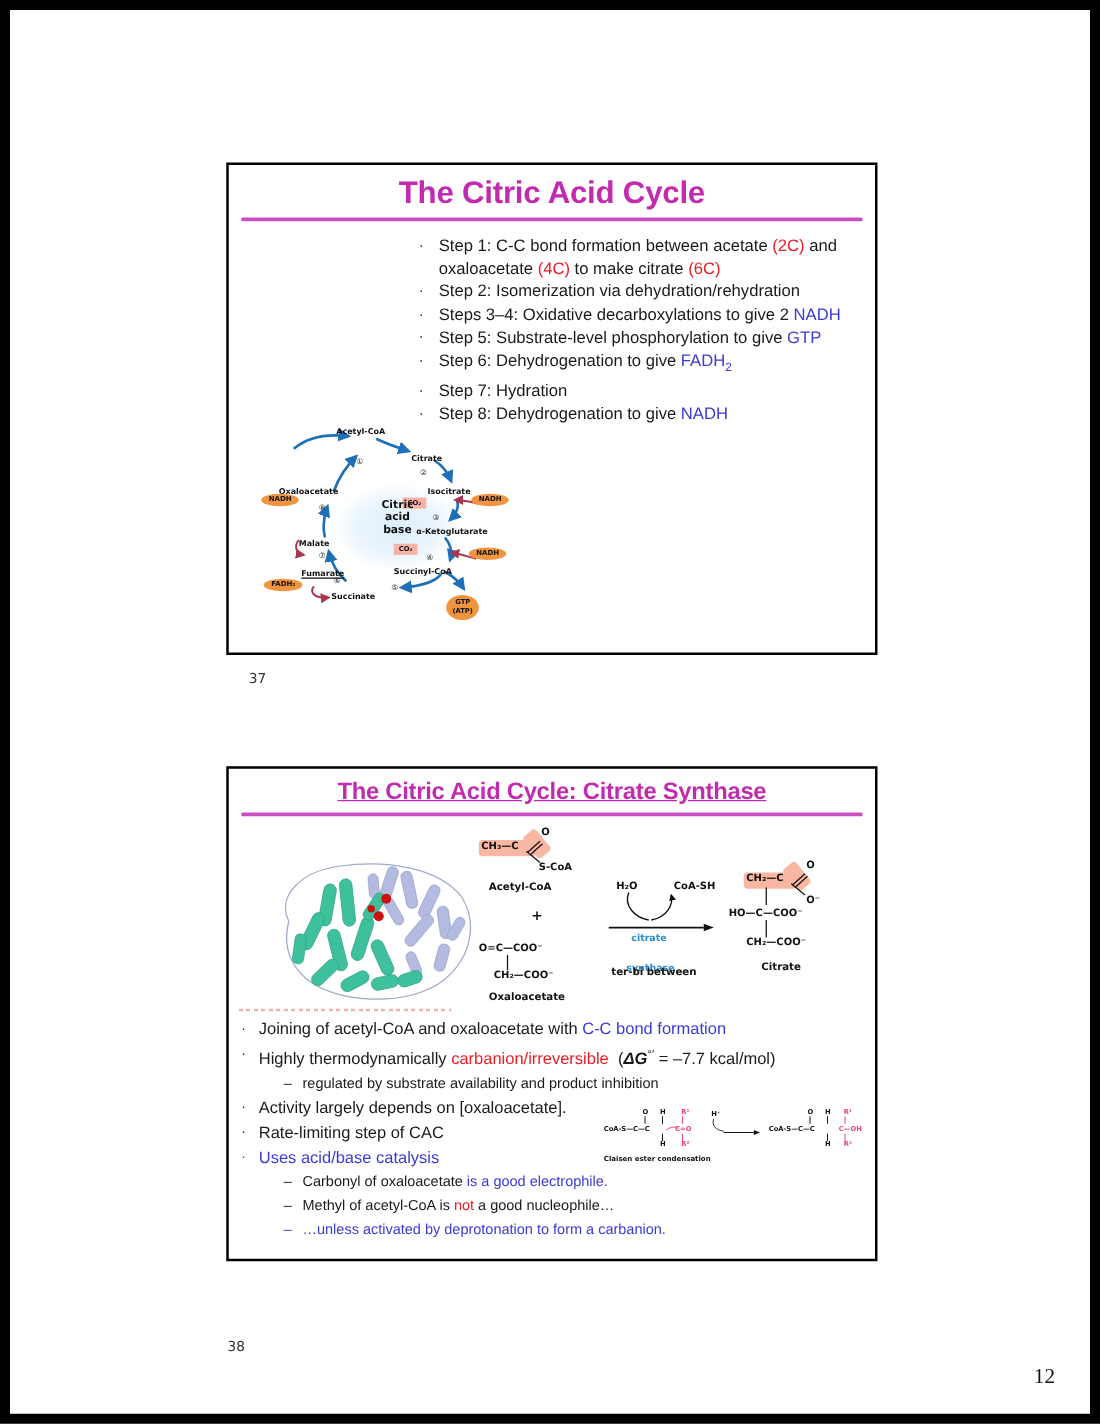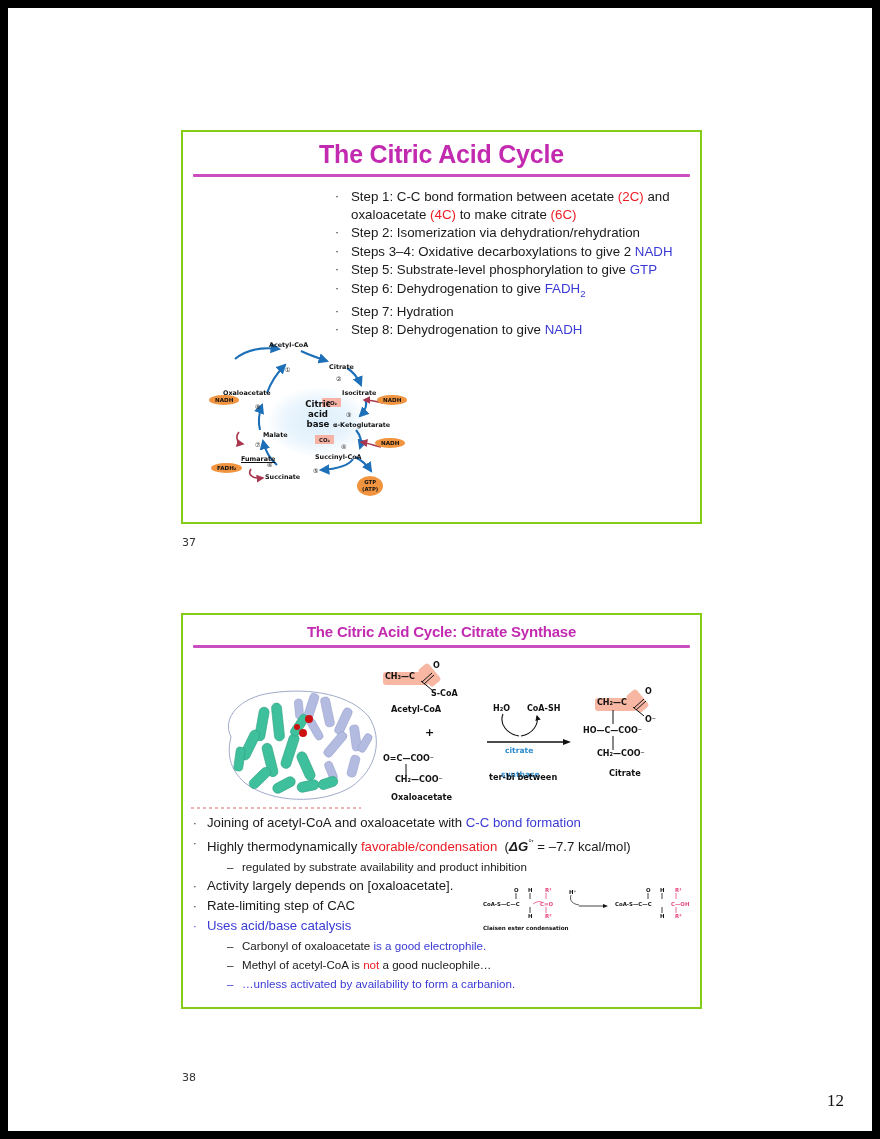--- a/index.html
+++ b/index.html
@@ -8,44 +8,44 @@
     font-family:"Liberation Sans", sans-serif;
     overflow:hidden;
   }
   .page{
     position:absolute;left:8px;top:8px;width:864px;height:1123px;
     background:#ffffff;
   }
 
   
   .slide{
-    position:absolute;background:#fff;border:2px solid #84cc16;
+    position:absolute;background:#fff;border:2px solid #000000;
     overflow:hidden;
   }
   #slide1{left:173px;top:122px;width:517px;height:390px;}
   #slide2{left:173px;top:605px;width:517px;height:392px;}
 
   .slide-number{
     position:absolute;font-family:"DejaVu Sans", sans-serif;
     font-size:11px;color:#333;
   }
-  #num1{left:174px;top:528px;}
+  #num1{left:191px;top:528px;}
   #num2{left:174px;top:1063px;}
   .page-number{
     position:absolute;right:28px;bottom:20px;
     font-family:"Liberation Serif", serif;font-size:17px;color:#111;
   }
 
   
   .slide-title{
     text-align:center;color:#c22ab0;font-weight:bold;
     letter-spacing:-0.2px;
   }
   #slide1 .slide-title{font-size:25px;margin:8px 0 0 0;}
-  #slide2 .slide-title{font-size:15px;margin:8px 0 0 0;}
+  #slide2 .slide-title{font-size:19px;margin:8px 0 0 0;text-decoration:underline;}
   .title-rule{
     height:3px;background:#cb4ec0;margin:5px 10px 0 10px;border-radius:1px;
   }
 
   
   .b1-list{
     position:absolute;left:152px;top:56px;width:375px;
     font-size:13.3px;color:#1a1a1a;line-height:17.5px;
   }
   .b1-row{display:flex;align-items:flex-start;margin-bottom:1px;}
@@ -205,21 +205,21 @@
         </g>
       </svg>
 
       <div class="cyc-lbl" style="left:64px;top:4px;">Acetyl-CoA</div>
       <div class="cyc-lbl" style="left:124px;top:26px;">Citrate</div>
       <div class="cyc-lbl" style="left:137px;top:52px;">Isocitrate</div>
       <div class="cyc-lbl" style="left:128px;top:84px;">α-Ketoglutarate</div>
       <div class="cyc-lbl" style="left:110px;top:116px;">Succinyl-CoA</div>
       <div class="cyc-lbl" style="left:60px;top:136px;">Succinate</div>
       <div class="cyc-lbl" style="left:36px;top:118px;text-decoration:underline;">Fumarate</div>
-      <div class="cyc-lbl" style="left:34px;top:94px;padding-left:24px;">Malate</div>
+      <div class="cyc-lbl" style="left:34px;top:94px;">Malate</div>
       <div class="cyc-lbl" style="left:18px;top:52px;">Oxaloacetate</div>
 
       <div class="cyc-num" style="left:80px;top:29px;">①</div>
       <div class="cyc-num" style="left:131px;top:38px;">②</div>
       <div class="cyc-num" style="left:141px;top:74px;">③</div>
       <div class="cyc-num" style="left:136px;top:106px;">④</div>
       <div class="cyc-num" style="left:108px;top:130px;">⑤</div>
       <div class="cyc-num" style="left:62px;top:124px;">⑥</div>
       <div class="cyc-num" style="left:50px;top:104px;">⑦</div>
       <div class="cyc-num" style="left:50px;top:66px;">⑧</div>
@@ -307,21 +307,21 @@
       <div class="chem" style="left:42px;top:56px;font-size:11px;">+</div>
 
       <div class="chem" style="left:0px;top:84px;">O=C—COO⁻</div>
       <svg style="position:absolute;left:21px;top:94px;" width="4" height="12">
         <line x1="2" y1="0" x2="2" y2="12" stroke="#111" stroke-width="1"></line>
       </svg>
       <div class="chem" style="left:12px;top:105px;">CH₂—COO⁻</div>
       <div class="chem nm" style="left:8px;top:122px;">Oxaloacetate</div>
 
       <div class="chem" style="left:110px;top:34px;">H₂O</div>
-      <div class="chem" style="left:144px;top:34px;">CoA-SH</div>
+      <div class="chem" style="left:156px;top:34px;">CoA-SH</div>
       <svg style="position:absolute;left:108px;top:44px;" width="70" height="26">
         <defs>
             <marker id="ck" markerWidth="5" markerHeight="5" refX="4" refY="2.5" orient="auto">
               <path d="M0,0 L5,2.5 L0,5 z" fill="#111"></path>
             </marker>
           </defs>
         <path d="M12,0 C8,10 16,20 28,22" fill="none" stroke="#111" stroke-width="1.1"></path>
         <path d="M30,22 C42,20 48,10 46,2" fill="none" stroke="#111" stroke-width="1.1" marker-end="url(#ck)"></path>
       </svg>
       <svg style="position:absolute;left:104px;top:68px;" width="86" height="8">
@@ -359,21 +359,21 @@
 
     <div class="b2-list">
 
       <div class="b2-row">
         <span class="b2-dot">·</span>
         <span class="b2-txt"><span>Joining of acetyl-CoA and oxaloacetate with </span><span class="blue">C-C bond formation</span></span>
       </div>
 
       <div class="b2-row">
         <span class="b2-dot">·</span>
-        <span class="b2-txt"><span>Highly thermodynamically </span><span class="red">favorable/condensation</span>&nbsp;&nbsp;(<b><i>ΔG</i></b><sup style="font-size:0.7em">°′</sup>&nbsp;<span>= –7.7 kcal/mol</span>)</span>
+        <span class="b2-txt"><span>Highly thermodynamically </span><span class="red">carbanion/irreversible</span>&nbsp;&nbsp;(<b><i>ΔG</i></b><sup style="font-size:0.7em">°′</sup>&nbsp;<span>= –7.7 kcal/mol</span>)</span>
       </div>
 
       <div class="b2-sub">
         <span class="b2-dash">–</span>
         <span class="b2-txt">regulated by substrate availability and product inhibition</span>
       </div>
 
       <div class="b2-row">
         <span class="b2-dot">·</span>
         <span class="b2-txt">Activity largely depends on [oxaloacetate].</span>
@@ -394,21 +394,21 @@
         <span class="b2-txt"><span>Carbonyl of oxaloacetate </span><span class="blue">is a good electrophile.</span></span>
       </div>
 
       <div class="b2-sub">
         <span class="b2-dash">–</span>
         <span class="b2-txt"><span>Methyl of acetyl-CoA is </span><span class="red">not</span><span> a good nucleophile…</span></span>
       </div>
 
       <div class="b2-sub">
         <span class="b2-dash blue">–</span>
-        <span class="b2-txt blue">…unless activated by availability to form a carbanion.</span>
+        <span class="b2-txt blue">…unless activated by deprotonation to form a carbanion.</span>
       </div>
     </div>
 
     <div class="claisen">
       <div class="cl" style="left:0px;top:16px;"><span>CoA-S</span>—<span>C</span>—<span>C</span></div>
       <div class="cl" style="left:31px;top:2px;">O</div>
       <div class="cl" style="left:45px;top:2px;">H</div>
       <div class="cl" style="left:45px;top:28px;">H</div>
       <div class="cl pink" style="left:62px;top:2px;">R¹</div>
       <div class="cl pink" style="left:62px;top:28px;">R²</div>

